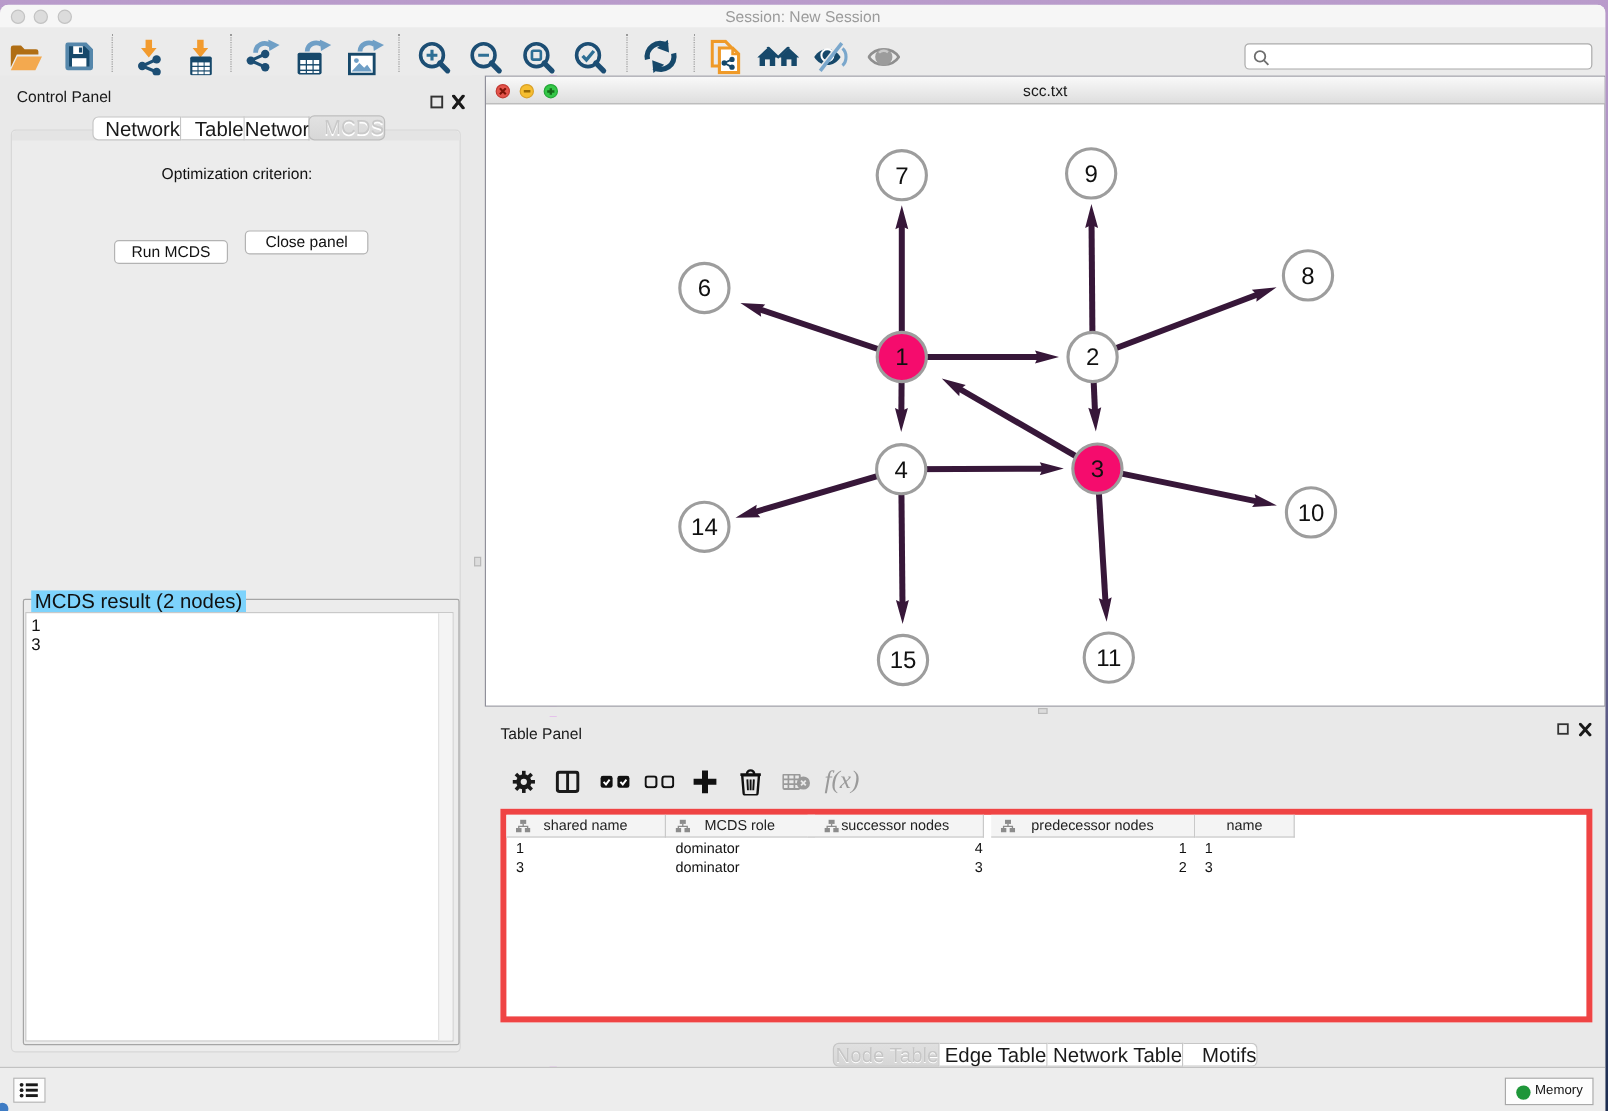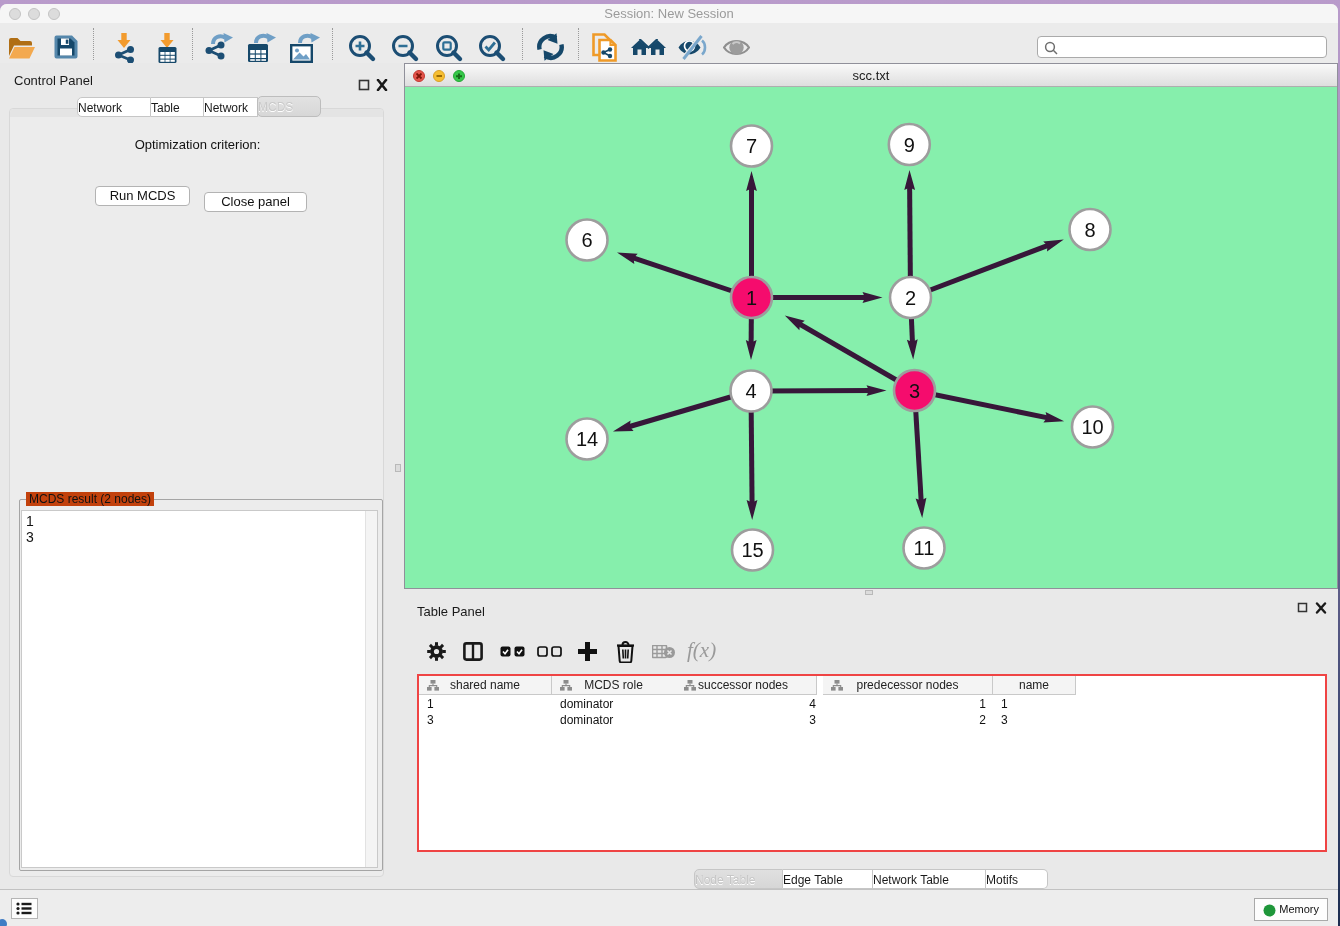--- a/index.html
+++ b/index.html
@@ -10,48 +10,48 @@
 #titlebar{position:absolute;left:0;top:0;width:1338px;height:19px;background:#f6f6f6}
 #titlebar .dot{position:absolute;top:3.5px;width:12px;height:12px;border-radius:50%;background:#dcdcdc;border:1px solid #c3c3c3}
 #title{position:absolute;left:0;top:0;width:1338px;text-align:center;font-size:13px;line-height:19px;color:#9b9b9b}
 #toolbar{position:absolute;left:0;top:19px;width:1338px;height:44px;background:#ebebeb;border-bottom:1px solid #c9c9c9}
 .tsep{position:absolute;top:5px;height:32px;width:0;border-left:1px dotted #9a9a9a}
 #search{position:absolute;left:1037px;top:13px;width:290px;height:22px;background:#fff;border:1px solid #aaa;border-radius:4px}
 
 #cp{position:absolute;left:0;top:59px;width:464px;height:826px;background:#e9e9e9;border-right:6px solid #d946ef}
 #cptitle{position:absolute;left:14px;top:10px;font-size:13px;color:#1a1a1a}
 #cptabs{position:absolute;left:77px;top:34px;height:20px;z-index:5}
-.tab{float:left;height:20px;line-height:20px;font-size:12px;color:#1a1a1a;background:#fff;border:1px solid #c6c6c6;border-left:none;padding:0 14px;text-align:left}
+.tab{float:left;height:20px;line-height:20px;font-size:17px;color:#1a1a1a;background:#fff;border:1px solid #c6c6c6;border-left:none;padding:0 14px;text-align:right}
 .tab.first{border-left:1px solid #c6c6c6;border-radius:5px 0 0 5px}
 .tab.sel{background:linear-gradient(#e2e2e2,#d7d7d7);color:#c9c9c9;text-shadow:0 1px 0 #fff;border-radius:5px;border:1px solid #bdbdbd;margin-left:-1px;height:21px;margin-top:-1px;padding-top:1px}
 #cppane{position:absolute;left:9px;top:45px;width:375px;height:769px;background:#ececec;border:1px solid #d8d8d8;border-radius:4px}
 #cppane:before{content:"";position:absolute;left:0;top:0;right:0;height:8px;background:#e4e4e4;border-radius:4px 4px 0 0}
 #optlabel{position:absolute;left:0;top:28px;width:375px;text-align:center;font-size:13px;color:#111}
 #dropdown{position:absolute;left:35px;top:50px;width:311px;height:20px;background:#fff;border:1px solid #b3b3b3;border-radius:4px;font-size:13px;line-height:18px;padding-left:8px;color:#111}
 .btn{position:absolute;height:20px;background:#fff;border:1px solid #b3b3b3;border-radius:4px;font-size:13px;line-height:18px;text-align:center;color:#111}
 #fieldset{position:absolute;left:9px;top:390px;width:364px;height:372px;border:1px solid #a5a5a5;border-radius:2px}
-#legend{position:absolute;left:6px;top:-8px;background:#c2410c;font-size:12px;color:#111;padding:0 3px}
+#legend{position:absolute;left:6px;top:-8px;background:#7dd3fc;font-size:17px;color:#111;padding:0 3px}
 #fswhite{position:absolute;left:1px;top:10px;width:357px;height:358px;background:#fff;border:1px solid #c9c9c9}
 #fsscroll{position:absolute;right:0px;top:0px;width:12px;height:356px;background:#f4f4f4;border-left:1px solid #e2e2e2}
 #fstext{position:absolute;left:4px;top:2px;font-size:14px;line-height:16px;color:#111}
 
 #vsplit{position:absolute;left:393px;top:59px;width:11px;height:826px;background:#e9e9e9}
 #vshandle{position:absolute;left:2px;top:401px;width:6px;height:8px;background:#dcdcdc;border:1px solid #b9b9b9}
 
-#netframe{position:absolute;left:404px;top:59px;width:934px;height:526px;border:1px solid #90909a;background:#86efac}
+#netframe{position:absolute;left:404px;top:59px;width:934px;height:526px;border:1px solid #90909a;background:#ffffff}
 #nettitle{position:absolute;left:0;top:0;width:932px;height:23px;background:linear-gradient(#f9f9f9,#dedede);border-bottom:1px solid #aeaeae}
 #nettext{position:absolute;width:100%;text-align:center;font-size:13px;line-height:23px;color:#1a1a1a}
 .tl{position:absolute;top:5.5px;width:12px;height:12px;border-radius:50%}
 #hsplit{position:absolute;left:404px;top:585px;width:934px;height:8px;background:#e9e9e9}
 #hshandle{position:absolute;left:461px;top:1px;width:8px;height:5px;background:#dcdcdc;border:1px solid #b9b9b9}
 
 #tp{position:absolute;left:404px;top:593px;width:934px;height:292px;background:#e9e9e9}
 #tptitle{position:absolute;left:13px;top:7px;font-size:13px;color:#1a1a1a}
 #tptools{position:absolute;left:0;top:27px;width:934px;height:44px}
-#tbl{position:absolute;left:13px;top:77px;width:910px;height:178px;background:#fff;border:2px solid #ef4444}
+#tbl{position:absolute;left:13px;top:77px;width:910px;height:178px;background:#fff;border:5px solid #ef4444}
 .hcell{position:absolute;top:0;height:19px;background:#f4f4f4;border-right:1px solid #c9c9c9;border-bottom:1px solid #c9c9c9;font-size:12px;line-height:19px;text-align:center;color:#222}
 .cell{position:absolute;font-size:12px;line-height:17px;color:#111}
 #tptabs{position:absolute;left:290px;top:272px;height:21px}
 
 #status{position:absolute;left:0;top:885px;width:1338px;height:37px;background:#ededed;border-top:1px solid #c2c2c2}
 #listbtn{position:absolute;left:11px;top:8px;width:27px;height:21px;background:#fdfdfd;border:1px solid #b5b5b5}
 #membtn{position:absolute;left:1254px;top:8px;width:74px;height:23px;background:#fdfdfd;border:1px solid #a9a9a9;font-size:11px;line-height:21px;color:#111;text-align:right;padding-right:8px}
 #rightstrip{position:absolute;right:0;top:0;width:2px;height:926px;background:linear-gradient(180deg,#b99bcb 0%,#a98fc0 20%,#7a6f9b 50%,#31406a 85%,#1c2c4f 100%)}
 </style></head>
 <body>
@@ -206,21 +206,21 @@
         <path d="M20 1 L28 11 M28 1 L20 11" stroke="#1a1a1a" stroke-width="2.6" stroke-linecap="round"></path>
       </svg>
 <div id="cptabs">
 <div class="tab first" style="width:74px;padding:0">Network</div>
         <div class="tab" style="width:53px;padding:0">Table</div>
         <div class="tab" style="width:54px;padding:0">Network</div>
         <div class="tab sel" style="width:64px;padding:0">MCDS</div>
 </div>
 <div id="cppane">
 <div id="optlabel">Optimization criterion:</div>
-<div class="btn" style="left:85px;top:77px;width:95px">Run MCDS</div>
+<div class="btn" style="left:85px;top:91px;width:95px">Run MCDS</div>
 <div class="btn" style="left:194px;top:83px;width:103px">Close panel</div>
 <div id="fieldset">
 <div id="legend">MCDS result (2 nodes)</div>
 <div id="fswhite">
             <div id="fsscroll"></div>
             <div id="fstext">1<br>3</div>
           </div>
 </div>
 </div>
 </div>

